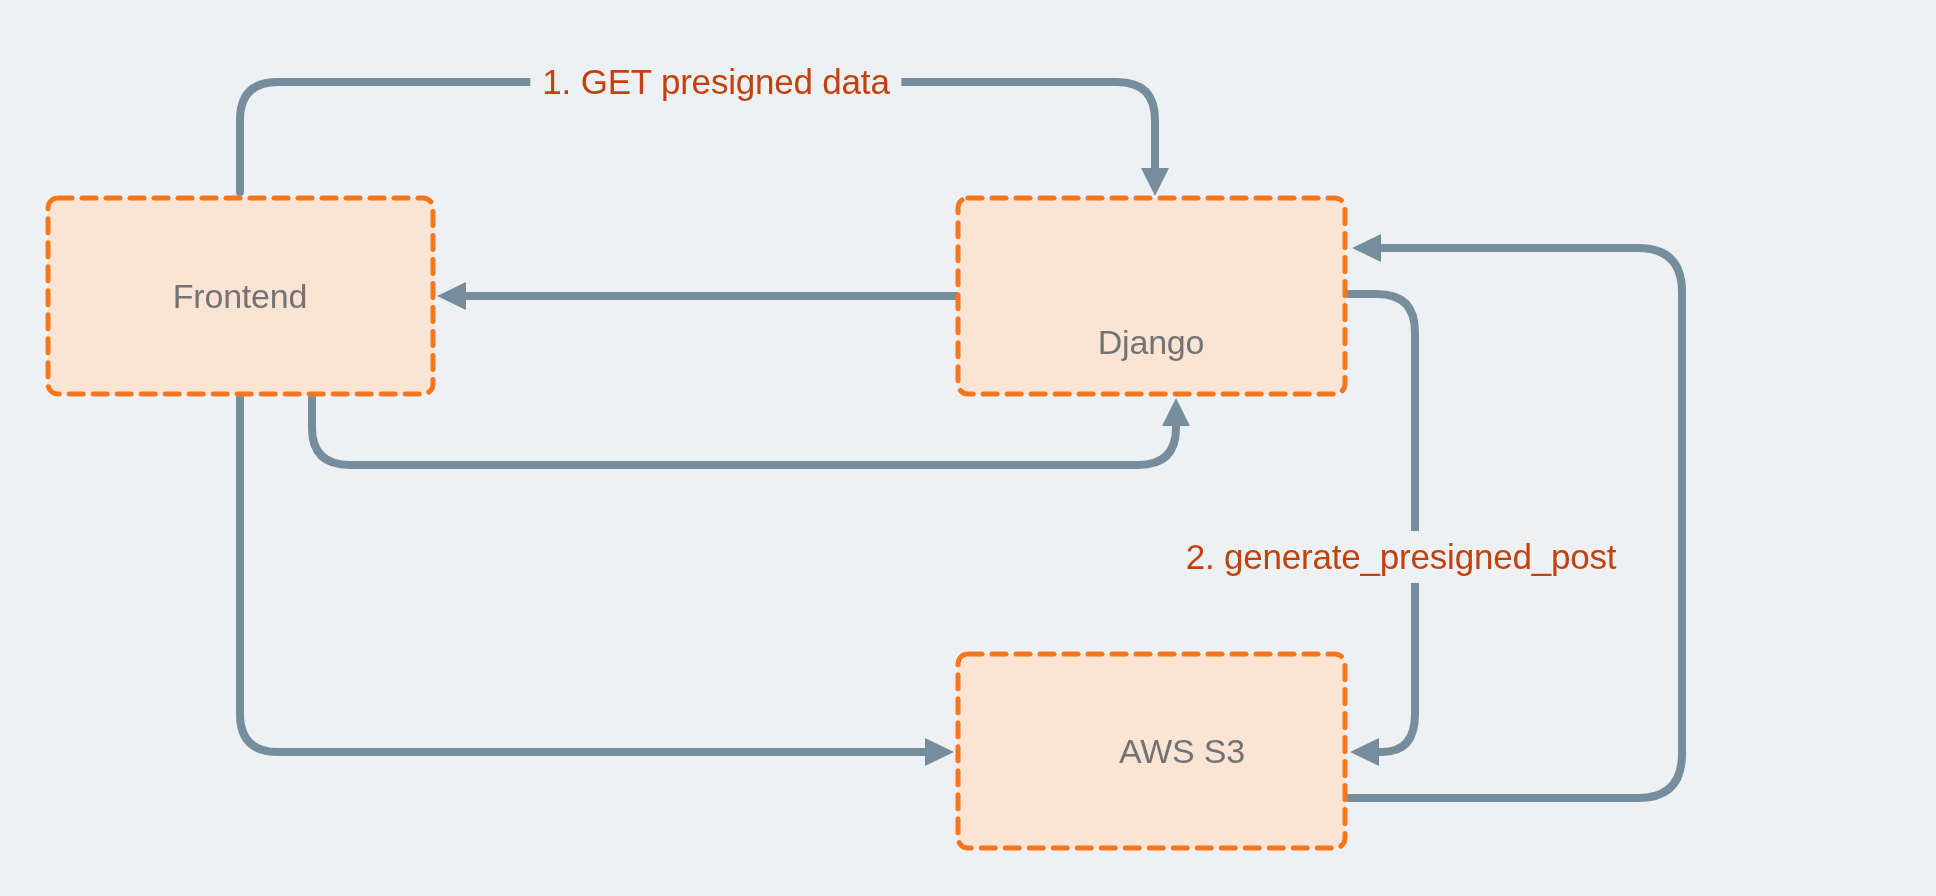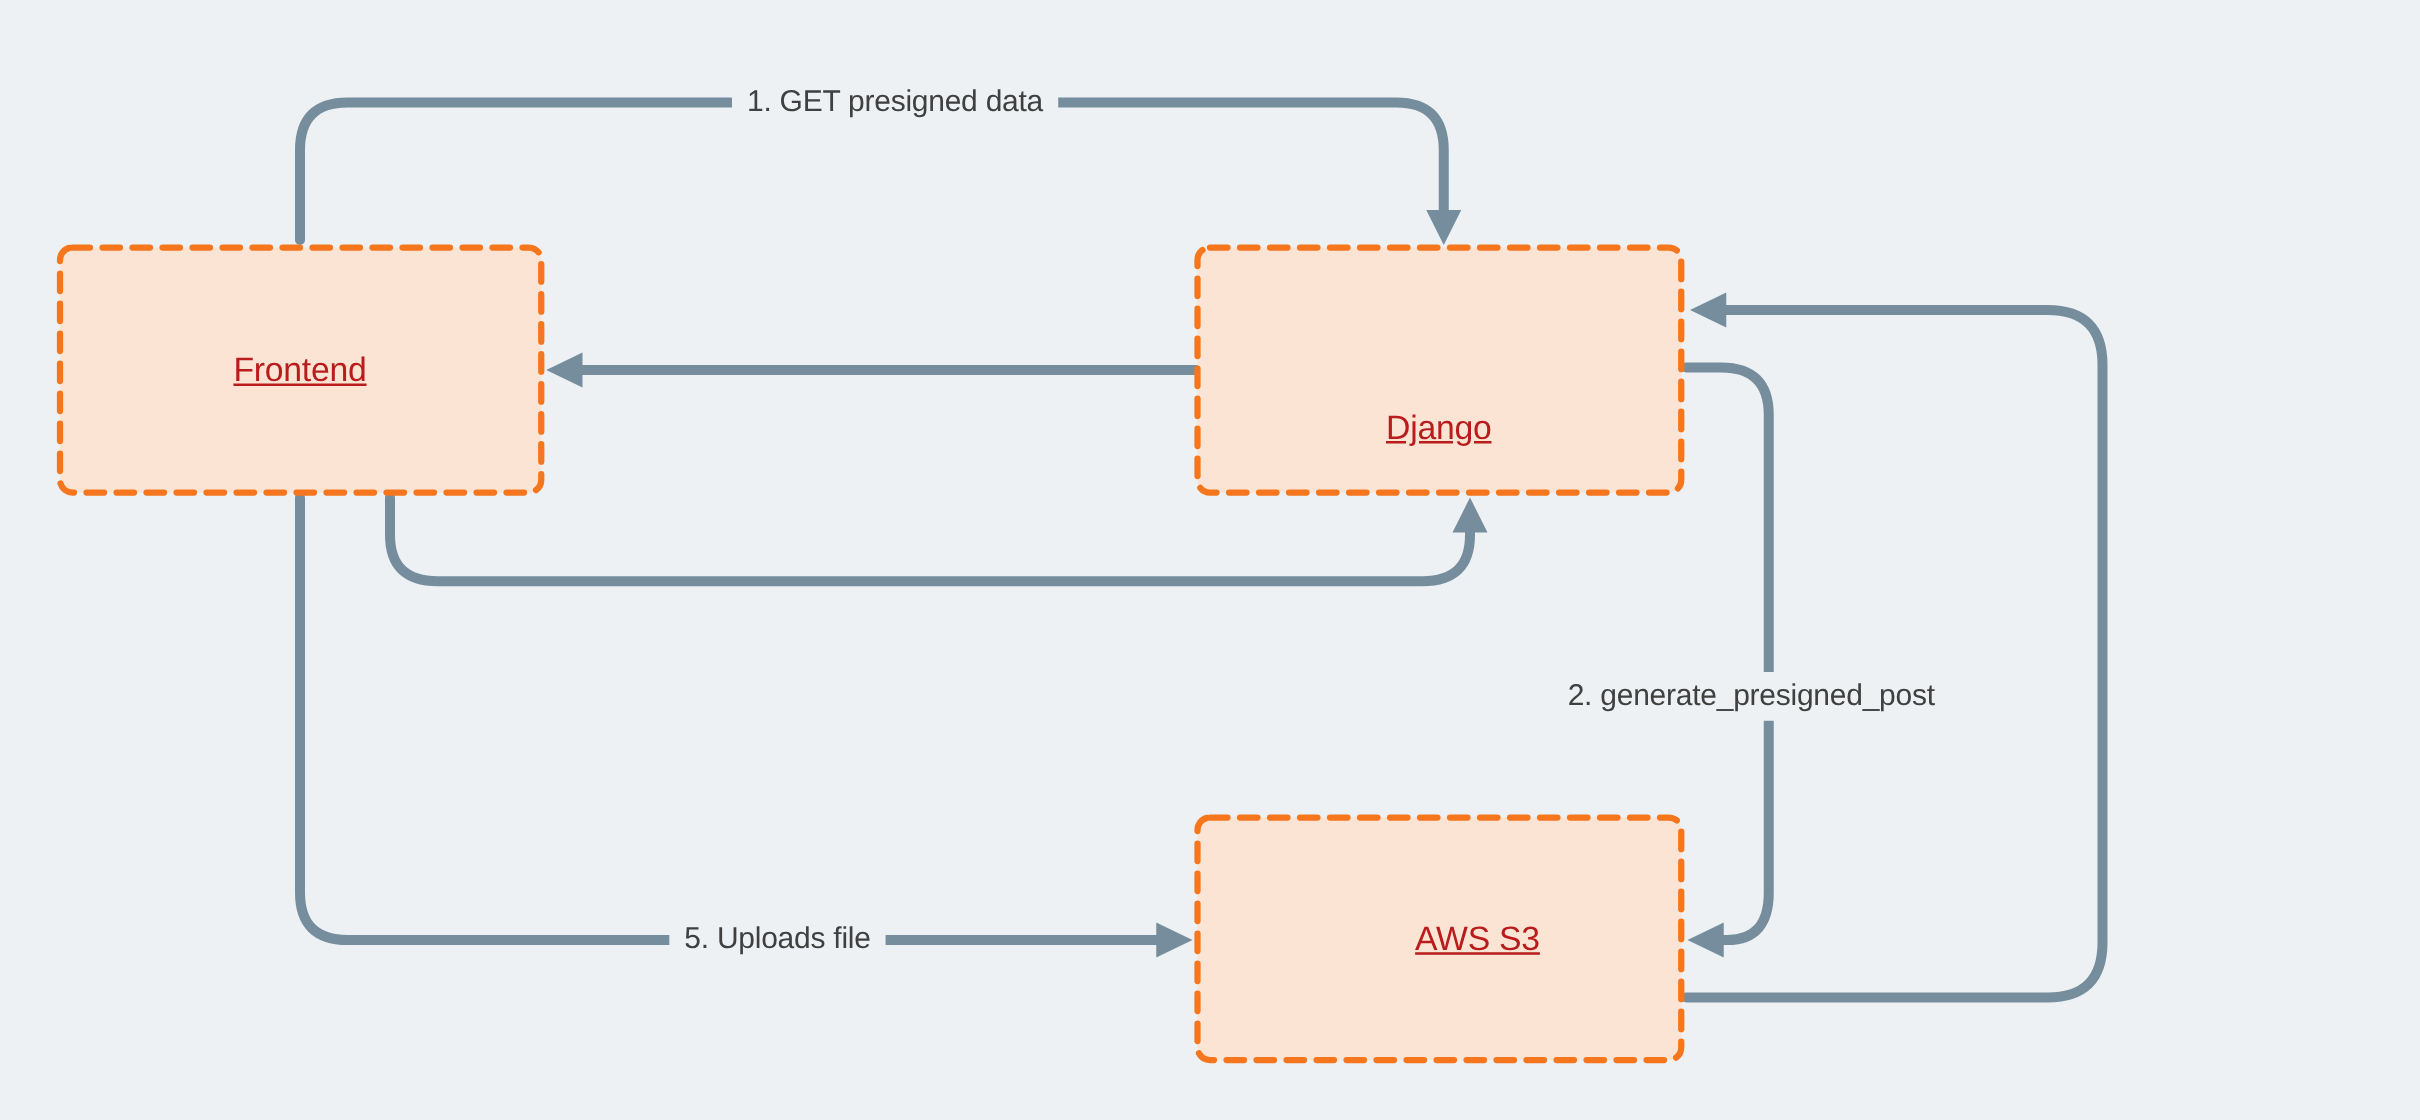--- a/index.html
+++ b/index.html
@@ -38,36 +38,35 @@
     fill: #fce4d4;
     stroke: #f5761d;
     stroke-width: 5;
     stroke-dasharray: 14 10;
     stroke-linecap: round;
   }
   .label {
     position: absolute;
     transform: translate(-50%, -50%);
     white-space: pre;
-    color: #404040;
-    font-size: 24px;
+    color: #c2410c;
+    font-size: 35px;
     font-weight: 500;
     letter-spacing: -0.2px;
     line-height: 1.2;
   }
   .edge-label {
     background: #edf1f4;
     padding: 5px 12px;
   }
   .node-label {
-    color: #b91c1c;
-    font-size: 27px;
+    color: #737373;
+    font-size: 34px;
     font-weight: 500;
     background: transparent;
-    text-decoration: underline;
   }
 </style>
 </head>
 <body>
 
 <div class="stage">
 
   <svg viewBox="0 0 1936 896">
 
     <g>
@@ -97,15 +96,14 @@
       <rect class="node-rect" x="958" y="654" width="387" height="194" rx="10"></rect>
     </g>
   </svg>
 
   <span class="label node-label" style="left:240px; top:296px;">Frontend</span>
   <span class="label node-label" style="left:1151px; top:296px;margin-top:46px;">Django</span>
   <span class="label node-label" style="left:1182px; top:751px;">AWS S3</span>
 
   <span class="label edge-label" style="left:716px; top:82px;">1. GET presigned data</span>
   <span class="label edge-label" style="left:1401px; top:513px;margin-top:44px;">2. generate_presigned_post</span>
-  <span class="label edge-label" style="left:622px; top:752px;">5. Uploads file</span>
 
 </div>
 
 </body></html>

